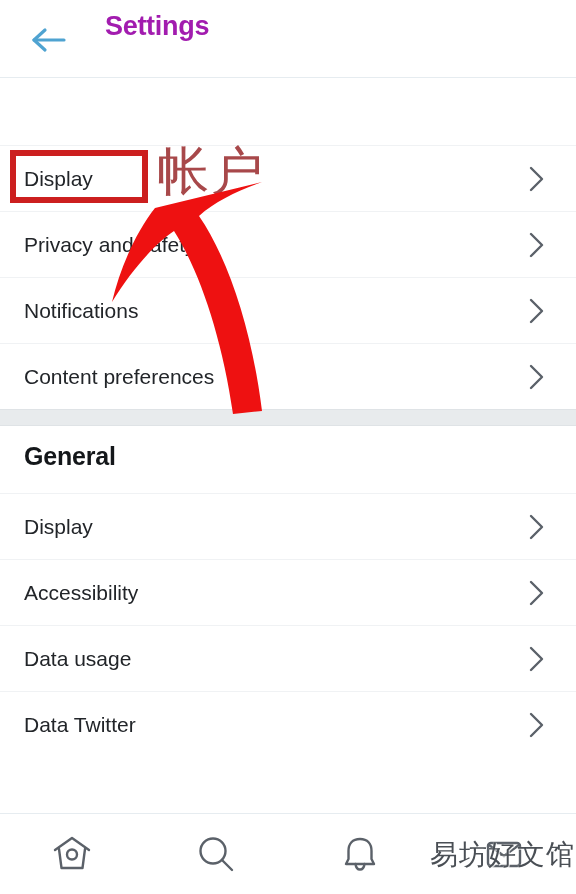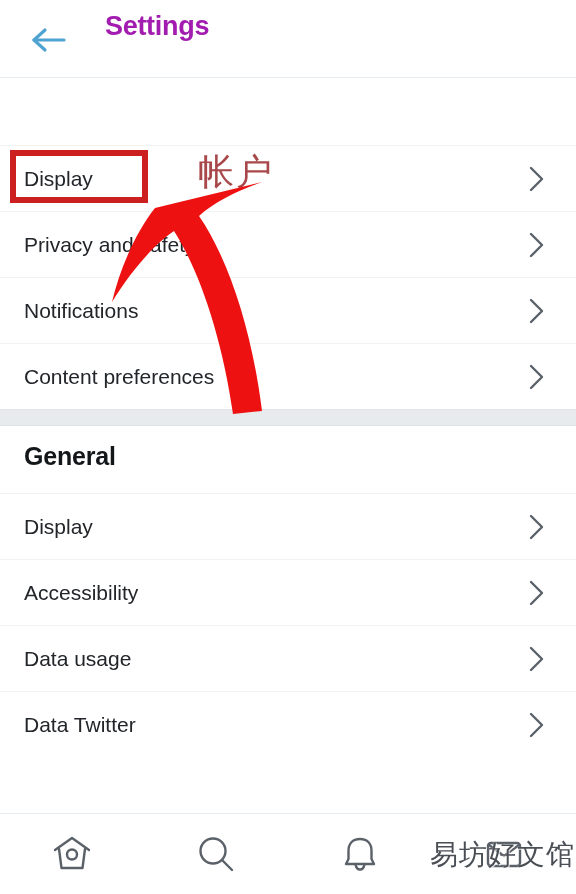--- a/index.html
+++ b/index.html
@@ -161,27 +161,26 @@
     border: 6px solid #cc1f1f;
     box-sizing: border-box;
     background: transparent;
     pointer-events: none;
   }
   .anno-cn {
     position: absolute;
     left: 157px;
     top: 146px;
     font-family: "Liberation Serif", "DejaVu Serif", serif;
-    font-size: 36px;
+    font-size: 52px;
     line-height: 52px;
     color: #a8484a;
     letter-spacing: 2px;
     pointer-events: none;
     white-space: nowrap;
-    margin-left: 41px;
   }
   .anno-arrow {
     position: absolute;
     left: 0;
     top: 0;
     width: 576px;
     height: 894px;
     pointer-events: none;
   }
 

